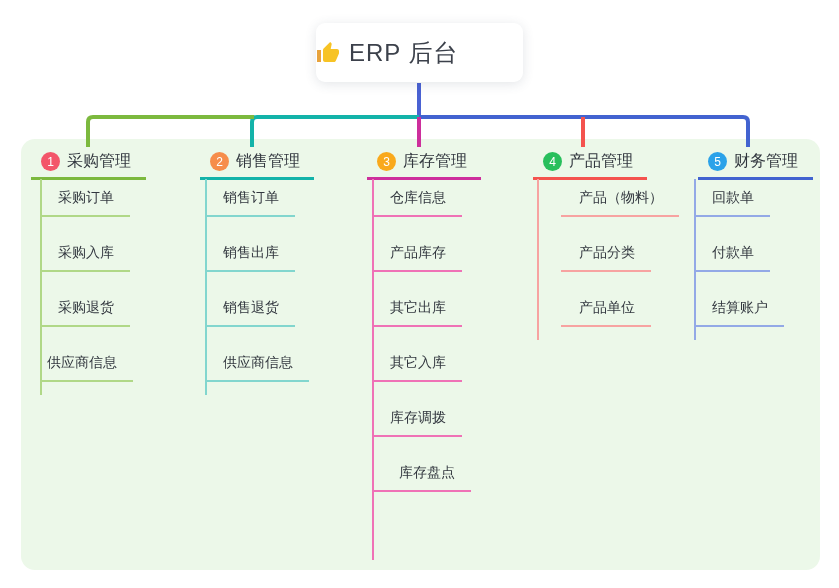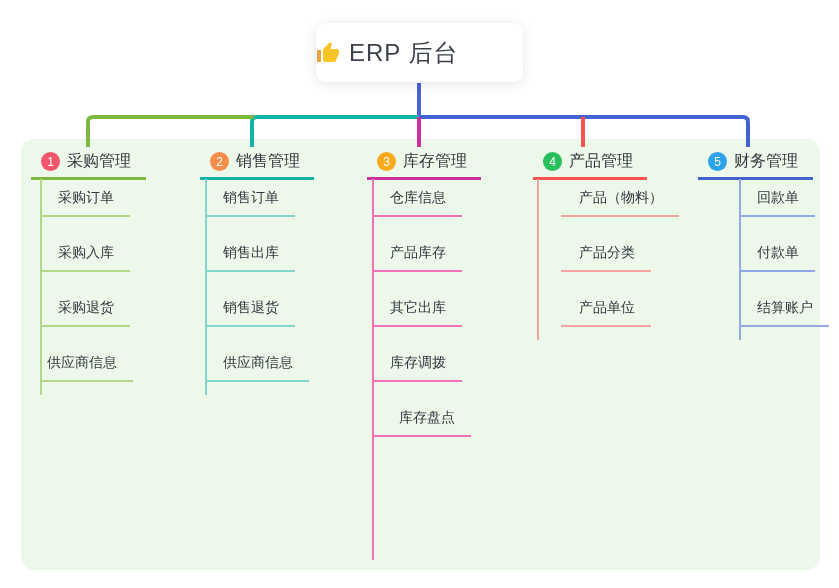--- a/index.html
+++ b/index.html
@@ -128,20 +128,23 @@
     <div class="child">
       <div class="node" style="border-bottom-color: rgb(239, 114, 182);">仓库信息</div>
     </div>
     <div class="child">
       <div class="node" style="border-bottom-color: rgb(239, 114, 182);">产品库存</div>
     </div>
     <div class="child">
       <div class="node" style="border-bottom-color: rgb(239, 114, 182);">其它出库</div>
     </div>
     <div class="child">
+      <div class="node" style="border-bottom-color: rgb(239, 114, 182);">其它入库</div>
+    </div>
+    <div class="child">
       <div class="node" style="border-bottom-color: rgb(239, 114, 182);">库存调拨</div>
     </div>
     <div class="child">
       <div class="node" style="border-bottom-color: rgb(239, 114, 182); padding-left: 27px;">库存盘点</div>
     </div>
   </div>
 
   <div class="branch-header" style="left: 533px; width: 104px; border-bottom-color: rgb(244, 83, 78);">
     <span class="badge" style="background: rgb(40, 191, 92);">4</span>
     <span>产品管理</span>
@@ -156,21 +159,21 @@
     </div>
     <div class="child">
       <div class="node" style="border-bottom-color: rgb(247, 163, 161);">产品单位</div>
     </div>
   </div>
 
   <div class="branch-header" style="left: 698px; width: 105px; border-bottom-color: rgb(66, 99, 208);">
     <span class="badge" style="background: rgb(43, 162, 233);">5</span>
     <span>财务管理</span>
   </div>
-  <div class="children" style="left:739px;">
+  <div class="children" style="left:694px;">
     <div class="spine n3" style="background: rgb(147, 169, 230);"></div>
     <div class="child">
       <div class="node" style="border-bottom-color: rgb(147, 169, 230);">回款单</div>
     </div>
     <div class="child">
       <div class="node" style="border-bottom-color: rgb(147, 169, 230);">付款单</div>
     </div>
     <div class="child">
       <div class="node" style="border-bottom-color: rgb(147, 169, 230);">结算账户</div>
     </div>

